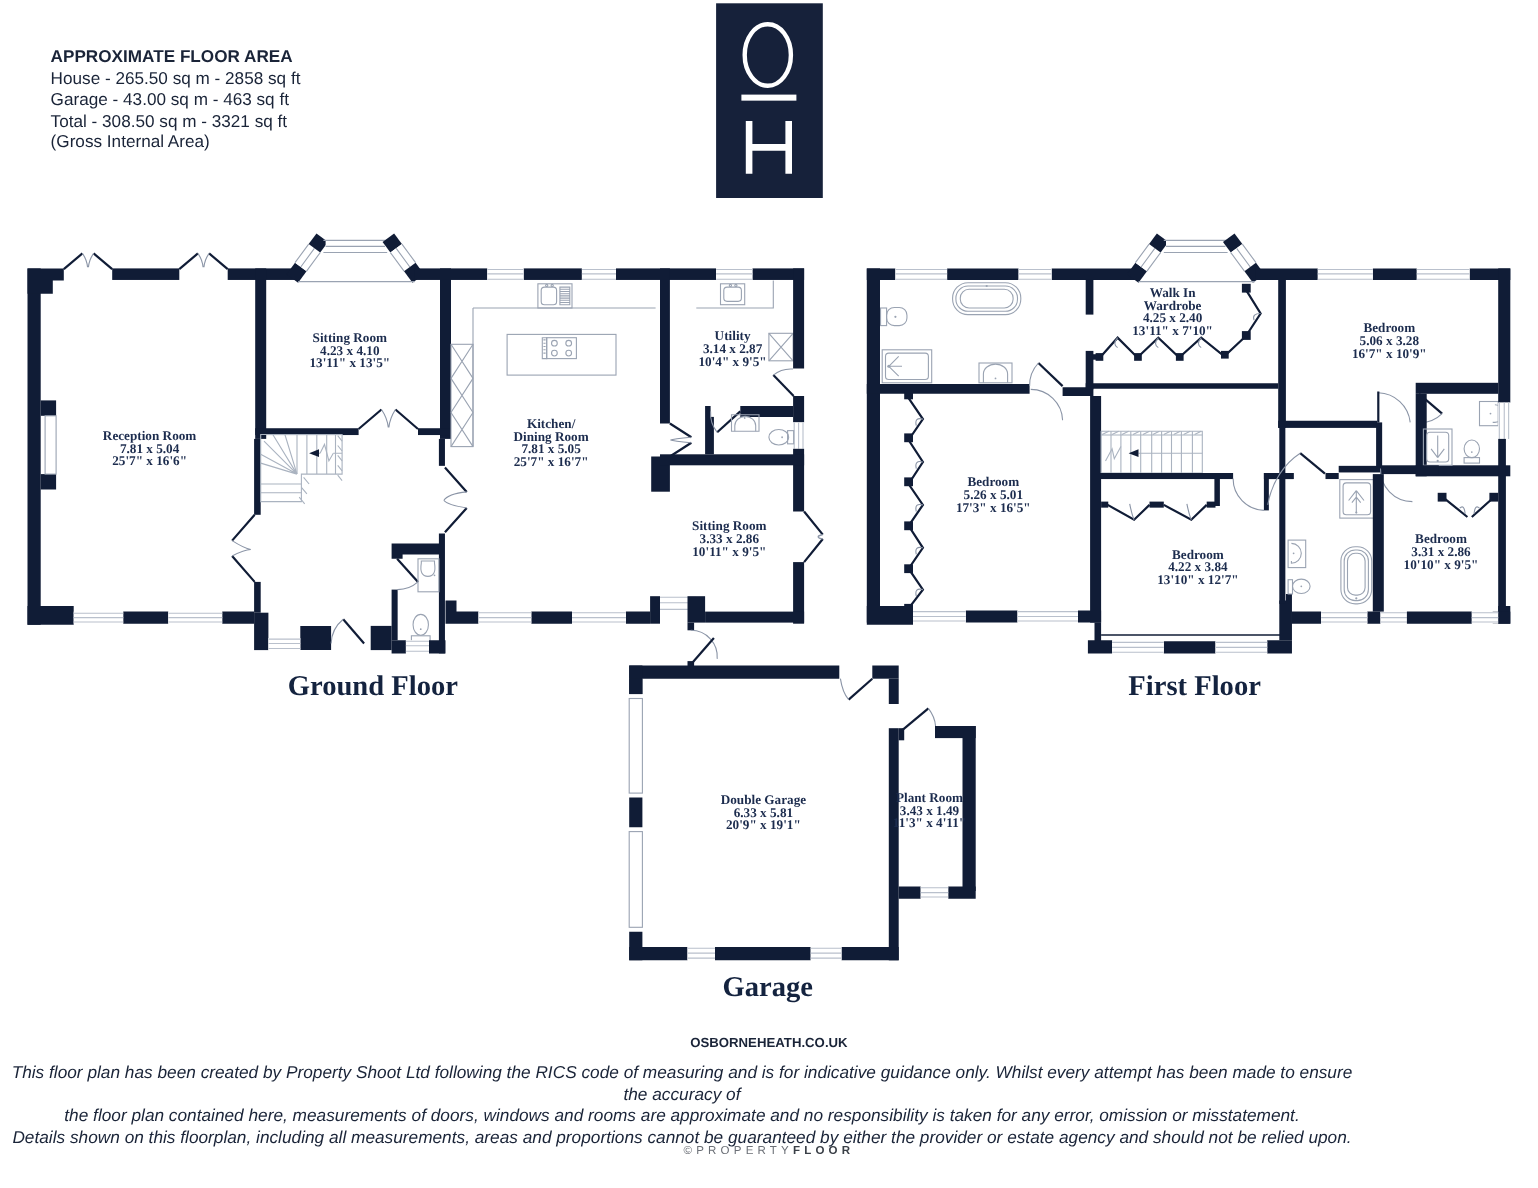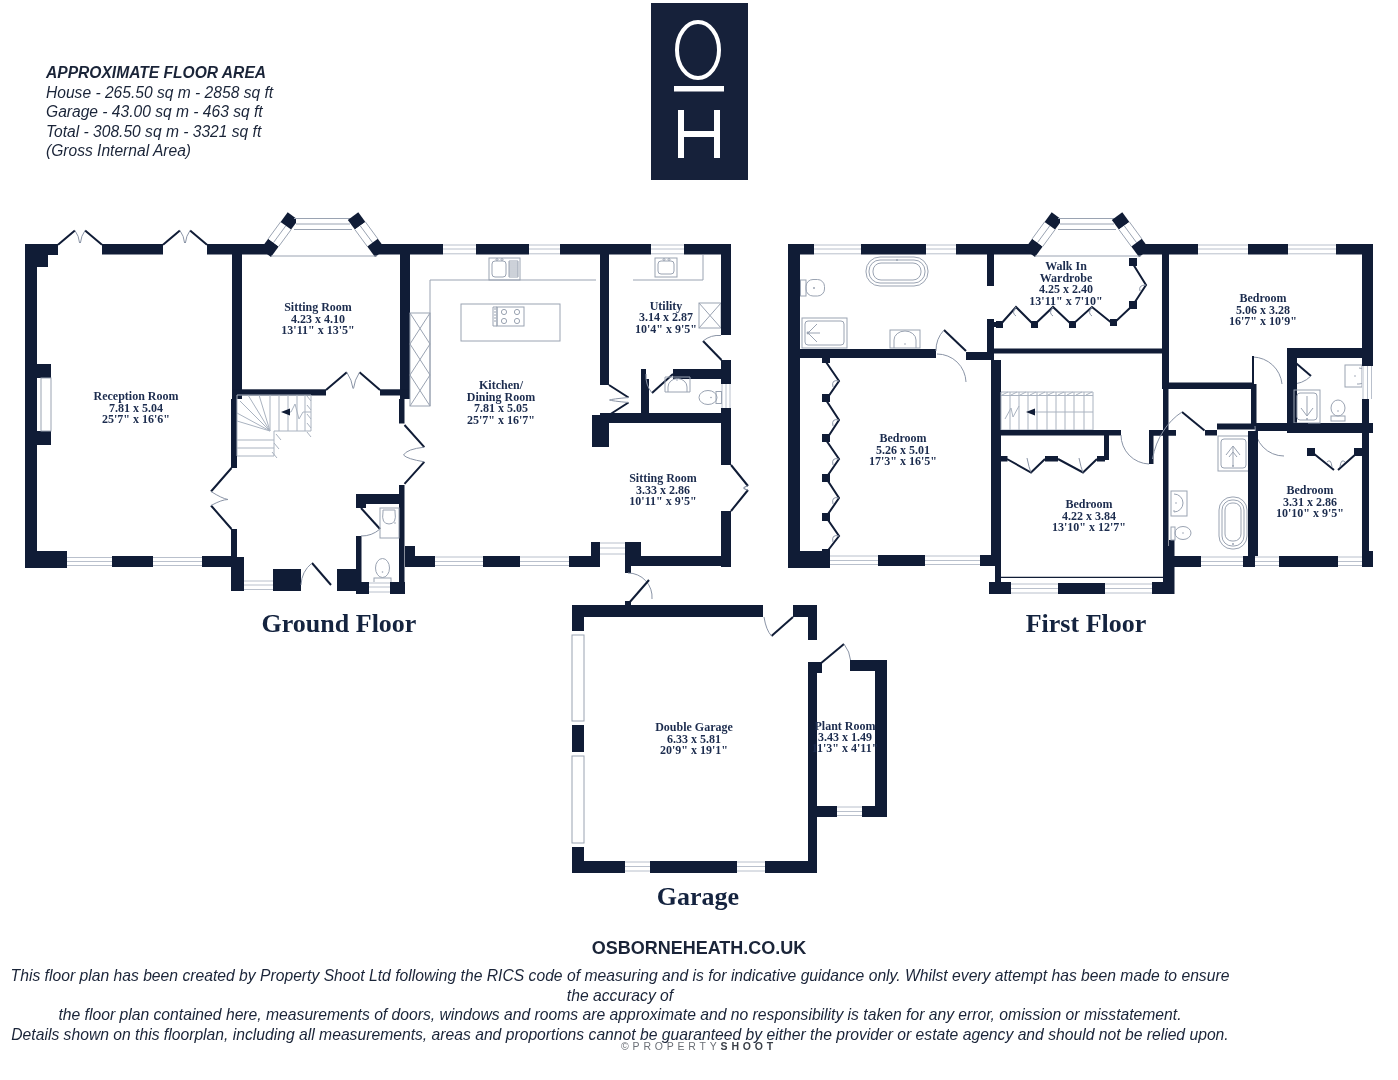--- a/index.html
+++ b/index.html
@@ -15,38 +15,38 @@
   .g{stroke:#9aa3b2;stroke-width:1;fill:none;}
   .gf{stroke:#aab3c0;stroke-width:1;fill:none;}
   .wl{stroke:#b9c0cc;stroke-width:1;fill:none;}
   .d{stroke:#101c36;stroke-width:2;fill:none;}
   .arc{stroke:#8a94a6;stroke-width:1;fill:none;}
 </style>
 </head>
 <body>
 <div class="page">
 
-<div class="hdr" style="left:46px;top:63px;font-style:italic;">
+<div class="hdr" style="left:46px;top:42px;">
 <b>APPROXIMATE FLOOR AREA</b><br>
 House - 265.50 sq m - 2858 sq ft<br>
 Garage - 43.00 sq m - 463 sq ft<br>
 Total - 308.50 sq m - 3321 sq ft<br>
 (Gross Internal Area)
 </div>
 
 
-<div class="hdr" style="left:0;width:1398px;top:939px;text-align:center;font-weight:bold;font-size:18px;">OSBORNEHEATH.CO.UK</div>
+<div class="hdr" style="left:0;width:1398px;top:939px;text-align:center;font-weight:bold;font-size:12px;">OSBORNEHEATH.CO.UK</div>
 
 <div class="hdr" style="left:0;width:1240px;top:966px;text-align:center;font-size:15.7px;line-height:19.6px;font-style:italic;">
 This floor plan has been created by Property Shoot Ltd following the RICS code of measuring and is for indicative guidance only. Whilst every attempt has been made to ensure the accuracy of<br>
 the floor plan contained here, measurements of doors, windows and rooms are approximate and no responsibility is taken for any error, omission or misstatement.<br>
 Details shown on this floorplan, including all measurements, areas and proportions cannot be guaranteed by either the provider or estate agency and should not be relied upon.
 </div>
 
-<div style="position:absolute;left:0;width:1398px;top:1040px;text-align:center;font-size:10.5px;letter-spacing:3.8px;color:#6b6f76;">©PROPERTY<b style="color:#3a3f47;">SHOOT</b></div>
+<div style="position:absolute;left:0;width:1398px;top:1040px;text-align:center;font-size:10.5px;letter-spacing:3.8px;color:#6b6f76;">©PROPERTY<b style="color:#3a3f47;">FLOOR</b></div>
 
 <div style="position:absolute;left:651px;top:3px;width:97px;height:177px;background:#16213a;"></div>
 <svg width="1398" height="1080" viewBox="0 0 1398 1080">
 
   <ellipse cx="698" cy="50" rx="21" ry="28" fill="none" stroke="#ffffff" stroke-width="4"></ellipse>
 
   <rect x="674" y="86" width="50" height="5.5" fill="#ffffff"></rect>
 
   <path d="M681 110 V158 M717 110 V158 M681 134 H717" stroke="#ffffff" stroke-width="6" fill="none"></path>
 

